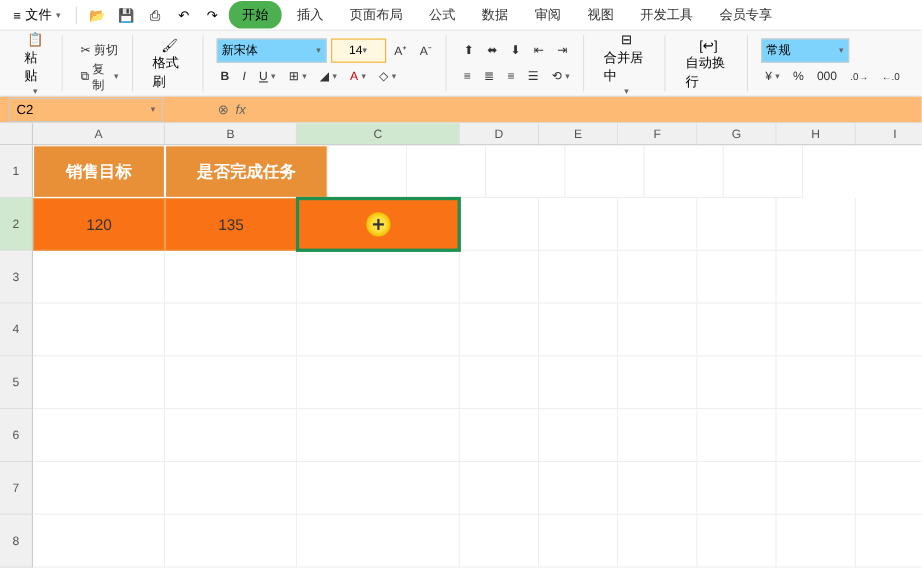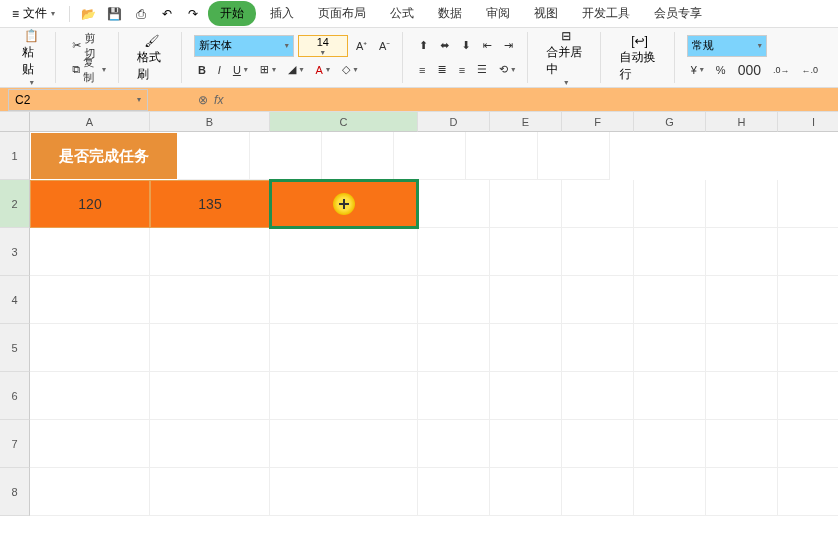--- a/index.html
+++ b/index.html
@@ -13,21 +13,21 @@
 .menubar .tab.active { background: #4caf50; color: #000000; border-radius: 12px; padding: 4px 12px; }
 
 .ribbon { height: 60px; background: #f8f8f8; border-bottom: 1px solid #ddd; display: flex; padding: 4px 8px; gap: 4px; }
 .ribbon-group { display: flex; flex-direction: column; justify-content: center; padding: 0 8px; border-right: 1px solid #e0e0e0; }
 .ribbon-group.no-border { border-right: none; }
 .ribbon-row { display: flex; align-items: center; gap: 4px; height: 24px; }
 .ribbon-btn { display: flex; align-items: center; gap: 3px; padding: 2px 4px; cursor: pointer; font-size: 11px; color: #333; }
 .ribbon-icon { width: 16px; height: 16px; display: flex; align-items: center; justify-content: center; }
 .big-btn { display: flex; flex-direction: column; align-items: center; justify-content: center; padding: 0 6px; cursor: pointer; }
 .font-select { width: 100px; height: 22px; border: 1px solid #ccc; background: #7dd3fc; padding: 0 4px; font-size: 11px; display: flex; align-items: center; justify-content: space-between; }
-.size-select { width: 50px; height: 22px; border: 1px solid #f0b030; background: #fff8e0; padding: 0 4px; font-size: 11px; display: flex; align-items: center; justify-content: flex-start; flex-direction: column; }
+.size-select { width: 50px; height: 22px; border: 1px solid #f0b030; background: #fff8e0; padding: 0 4px; font-size: 11px; display: flex; align-items: center; justify-content: center; }
 .dd { font-size: 8px; color: #666; }
 
 .namebox-row { height: 24px; display: flex; align-items: center; border-bottom: 1px solid #ddd; background: #fdba74; }
 .namebox { width: 140px; height: 22px; border: 1px solid #ccc; margin-left: 8px; display: flex; align-items: center; justify-content: space-between; padding: 0 6px; }
 .fx-area { display: flex; align-items: center; gap: 6px; margin-left: 50px; color: #666; }
 
 .grid { display: flex; }
 .row-headers { display: flex; flex-direction: column; }
 .corner { width: 30px; height: 20px; background: #f0f0f0; border-right: 1px solid #ccc; border-bottom: 1px solid #ccc; }
 .row-header { width: 30px; height: 48px; background: #f0f0f0; border-right: 1px solid #ccc; border-bottom: 1px solid #ddd; display: flex; align-items: center; justify-content: center; color: #555; font-size: 11px; }
@@ -178,21 +178,21 @@
     <div class="ribbon-row">
       <div class="font-select" style="width:80px">
         <span>常规</span>
         <span class="dd">▾</span>
       </div>
     </div>
     <div class="ribbon-row">
       <div class="ribbon-btn">¥<span class="dd">▾</span></div>
       <div class="ribbon-btn">%</div>
       <div class="ribbon-btn">
-          <span style="font-size:14px">000</span>
+          <span style="font-size:11px">000</span>
         </div>
       <div class="ribbon-btn">
           <span style="font-size:9px">.0→</span>
         </div>
       <div class="ribbon-btn">
           <span style="font-size:9px">←.0</span>
         </div>
     </div>
   </div>
 </div>
@@ -227,20 +227,21 @@
       <div class="col-header wB">B</div>
       <div class="col-header wC active">C</div>
       <div class="col-header wD">D</div>
       <div class="col-header wE">E</div>
       <div class="col-header wF">F</div>
       <div class="col-header wG">G</div>
       <div class="col-header wH">H</div>
       <div class="col-header wI">I</div>
     </div>
     <div class="cells-row">
+      <div class="cell header-cell wA">销售目标</div>
       <div class="cell header-cell wC">是否完成任务</div>
       <div class="cell wD"></div>
       <div class="cell wE"></div>
       <div class="cell wF"></div>
       <div class="cell wG"></div>
       <div class="cell wH"></div>
       <div class="cell wI"></div>
     </div>
     <div class="cells-row">
       <div class="cell data-cell wA">120</div>

